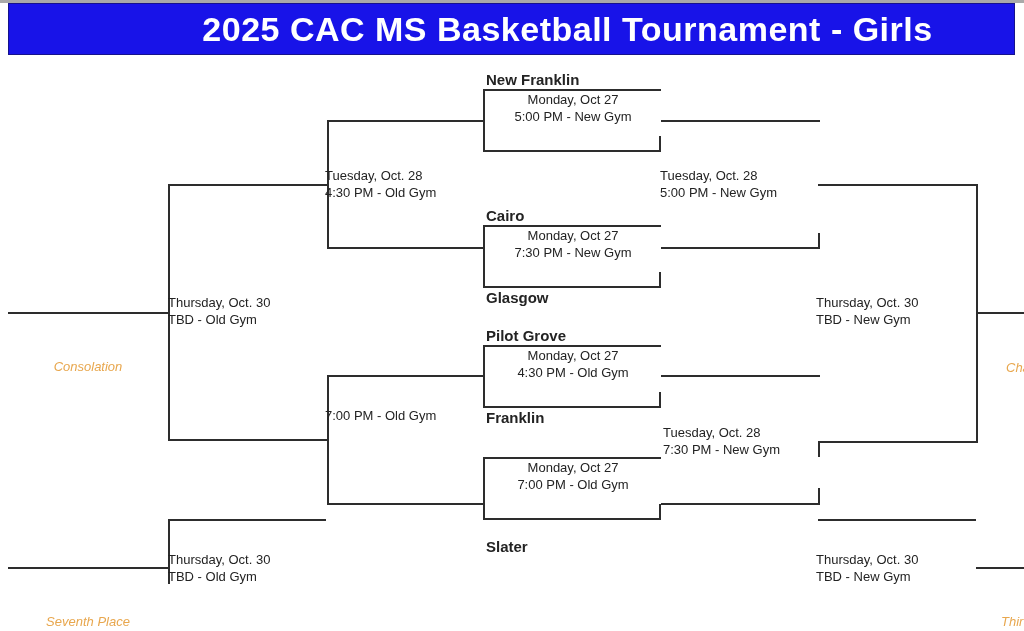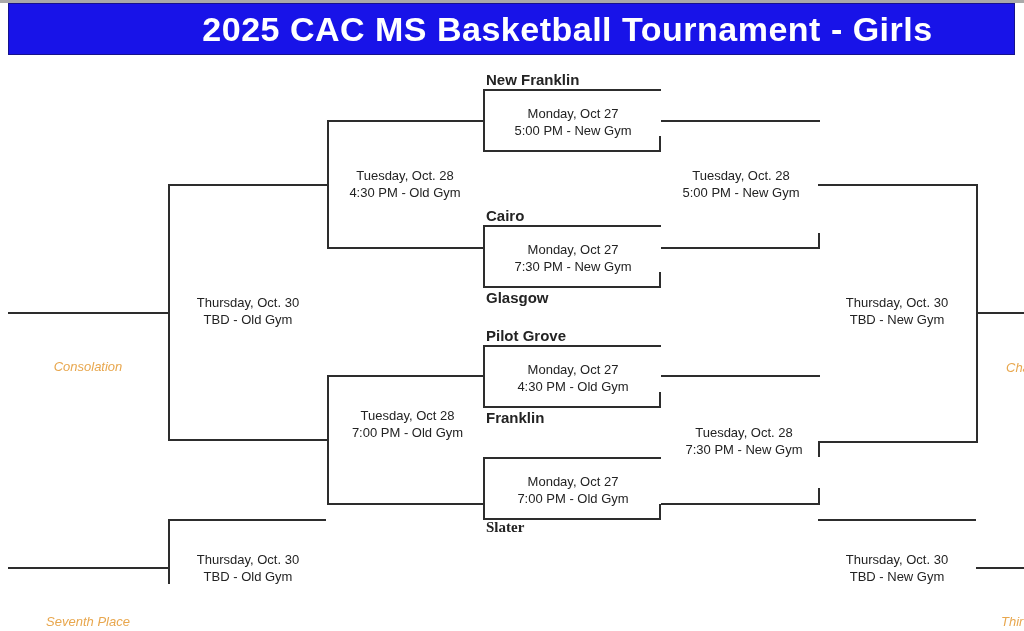--- a/index.html
+++ b/index.html
@@ -35,22 +35,22 @@
     height:16px;line-height:14px;font-size:15px;font-weight:bold;
     padding-left:3px;white-space:nowrap;
   }
   .gbox{
     position:relative;height:63px;box-sizing:border-box;
     border-top:2px solid var(--line);
     border-left:2px solid var(--line);
     border-bottom:2px solid var(--line);
   }
   .gbox .rtick{position:absolute;right:0;bottom:0;width:2px;height:14px;background:var(--line);}
-  .ginfo{padding-top:14px;text-align:center;font-size:13px;line-height:17px;white-space:nowrap;}
-  .minfo{position:absolute;text-align:center;font-size:13px;line-height:17px;white-space:nowrap;}
+  .ginfo{text-align:center;font-size:13px;line-height:17px;white-space:nowrap;}
+  .minfo{position:absolute;text-align:left;font-size:13px;line-height:17px;white-space:nowrap;}
   .plabel{
     position:absolute;font-size:13px;font-style:italic;color:var(--accent);
     white-space:nowrap;text-align:center;margin-top:44px;
   }
 </style>
 </head>
 <body>
 
 <div class="page">
 
@@ -96,21 +96,21 @@
   </div>
 
   <div class="game" style="left:483px;top:457px;">
     <div class="gbox">
       <div class="ginfo">
         <div>Monday, Oct 27</div>
         <div>7:00 PM - Old Gym</div>
       </div>
       <div class="rtick"></div>
     </div>
-    <div class="team" style="padding-top:0;font-family:Liberation Serif, serif;">Slater</div>
+    <div class="team" style="padding-top:20px;">Slater</div>
   </div>
 
   <div class="h" style="left:327px;top:120px;width:156px;"></div>
   <div class="h" style="left:327px;top:247px;width:156px;"></div>
   <div class="h" style="left:327px;top:375px;width:156px;"></div>
   <div class="h" style="left:327px;top:503px;width:156px;"></div>
 
   <div class="v" style="left:327px;top:120px;height:129px;"></div>
   <div class="h" style="left:168px;top:184px;width:161px;"></div>
   <div class="v" style="left:327px;top:375px;height:130px;"></div>
@@ -138,21 +138,20 @@
   <div class="h" style="left:976px;top:312px;width:48px;"></div>
 
   <div class="h" style="left:818px;top:519px;width:158px;"></div>
   <div class="h" style="left:976px;top:567px;width:48px;"></div>
 
   <div class="minfo" style="left:325px;top:167px;width:160px;">
     <div>Tuesday, Oct. 28</div>
     <div>4:30 PM - Old Gym</div>
   </div>
   <div class="minfo" style="left:325px;top:407px;width:165px;">
-    <div>Tuesday, Oct 28</div>
     <div>7:00 PM - Old Gym</div>
   </div>
   <div class="minfo" style="left:660px;top:167px;width:162px;">
     <div>Tuesday, Oct. 28</div>
     <div>5:00 PM - New Gym</div>
   </div>
   <div class="minfo" style="left:663px;top:424px;width:162px;">
     <div>Tuesday, Oct. 28</div>
     <div>7:30 PM - New Gym</div>
   </div>

